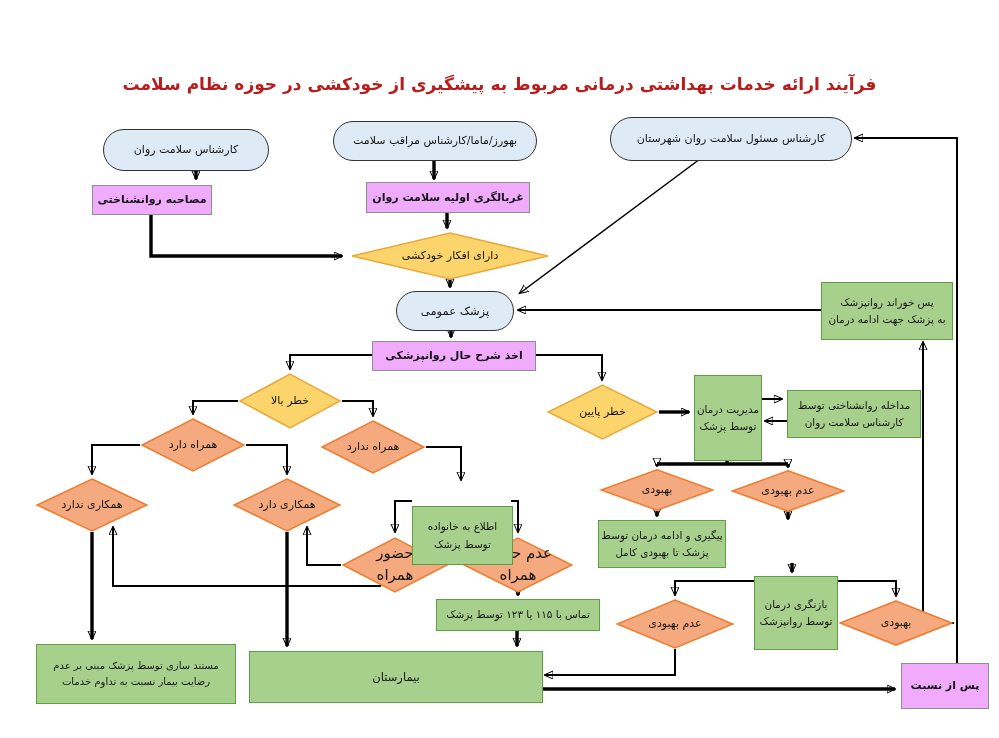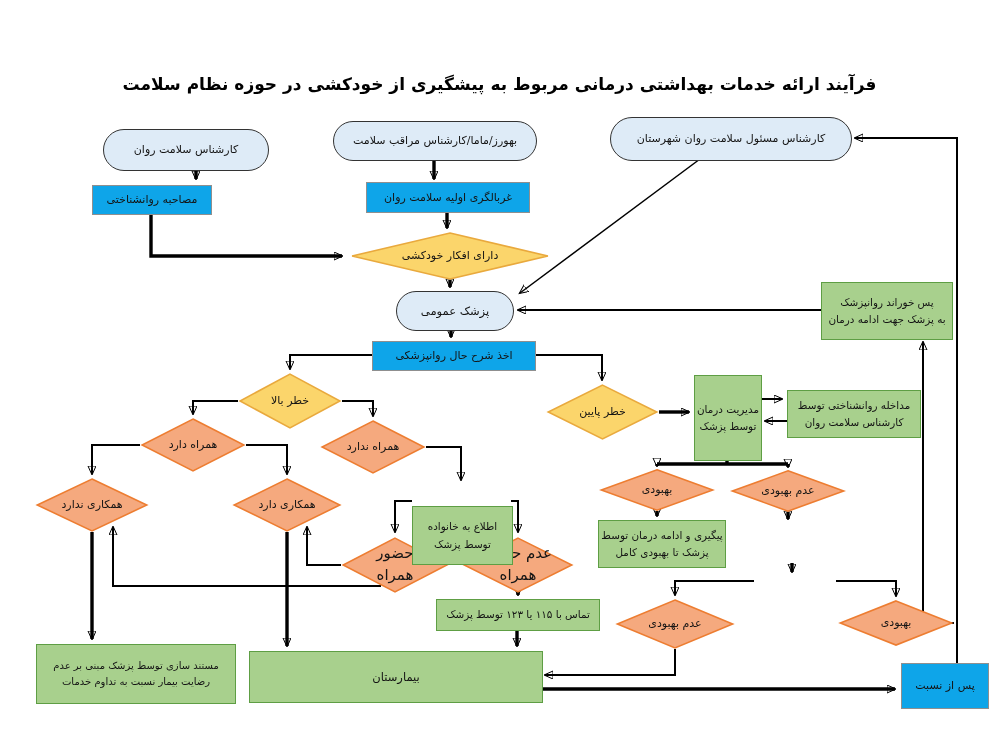--- a/index.html
+++ b/index.html
@@ -1,28 +1,28 @@
 <!DOCTYPE html>
 <html lang="fa"><head>
 <meta charset="utf-8">
 <style>
   html,body{margin:0;padding:0;background:#fff;}
   #stage{position:relative;width:999px;height:738px;background:#ffffff;overflow:hidden;
          font-family:"DejaVu Sans",sans-serif;color:#141414;}
   #title{position:absolute;left:0;top:74px;width:100%;text-align:center;
-         font-size:17px;font-weight:bold;direction:rtl;color:#000000;}
+         font-size:17px;font-weight:bold;direction:rtl;color:#b91c1c;}
   svg.edges{position:absolute;left:0;top:0;z-index:1;}
   svg.edges path{fill:none;stroke:#000;}
   .e{stroke-width:2px;}
   .et{stroke-width:3.4px;}
   .ethin{stroke-width:1.5px;}
   .node{position:absolute;z-index:2;display:flex;align-items:center;justify-content:center;
         text-align:center;font-size:11px;line-height:1.45;direction:rtl;white-space:pre-line;}
   .oval{background:#DEEBF7;border:1.4px solid #333;border-radius:22px;}
-  .grayr{background:#0ea5e9;border:1px solid #8f8f8f;}
+  .grayr{background:#f0abfc;border:1px solid #8f8f8f;font-weight:bold;}
   .green{background:#A8D08D;border:1.4px solid #5E9E44;line-height:1.65;font-size:10.4px;}
   .diamond{background:transparent;}
   .dshape{position:absolute;left:0;top:0;width:100%;height:100%;}
   .yellow .dshape polygon{fill:#FBD56B;stroke:#E9A93D;stroke-width:1.6;vector-effect:non-scaling-stroke;}
   .orangeD .dshape polygon{fill:#F5A97E;stroke:#ED7D31;stroke-width:1.6;vector-effect:non-scaling-stroke;}
   .diamond .lbl{position:relative;z-index:1;}
   .big{font-size:11.5px;}
 </style>
 </head>
 <body>
@@ -183,14 +183,17 @@
   <div class="node green" style="left:598px;top:520px;width:126px;height:46px">
     <span class="lbl">پیگیری و ادامه درمان توسط
 پزشک تا بهبودی کامل</span></div>
   <div class="node green" style="left:436px;top:599px;width:162px;height:30px">
     <span class="lbl">تماس با ۱۱۵ یا ۱۲۳ توسط پزشک</span></div>
   <div class="node green big" style="left:249px;top:651px;width:292px;height:50px">
     <span class="lbl">بیمارستان</span></div>
   <div class="node green" style="left:36px;top:644px;width:198px;height:58px;font-size:10px">
     <span class="lbl">مستند سازی توسط پزشک مبنی بر عدم
 رضایت بیمار نسبت به تداوم خدمات</span></div>
+  <div class="node green" style="left:754px;top:576px;width:82px;height:72px">
+    <span class="lbl">بازنگری درمان
+توسط روانپزشک</span></div>
 
 </div>
 
 </body></html>

